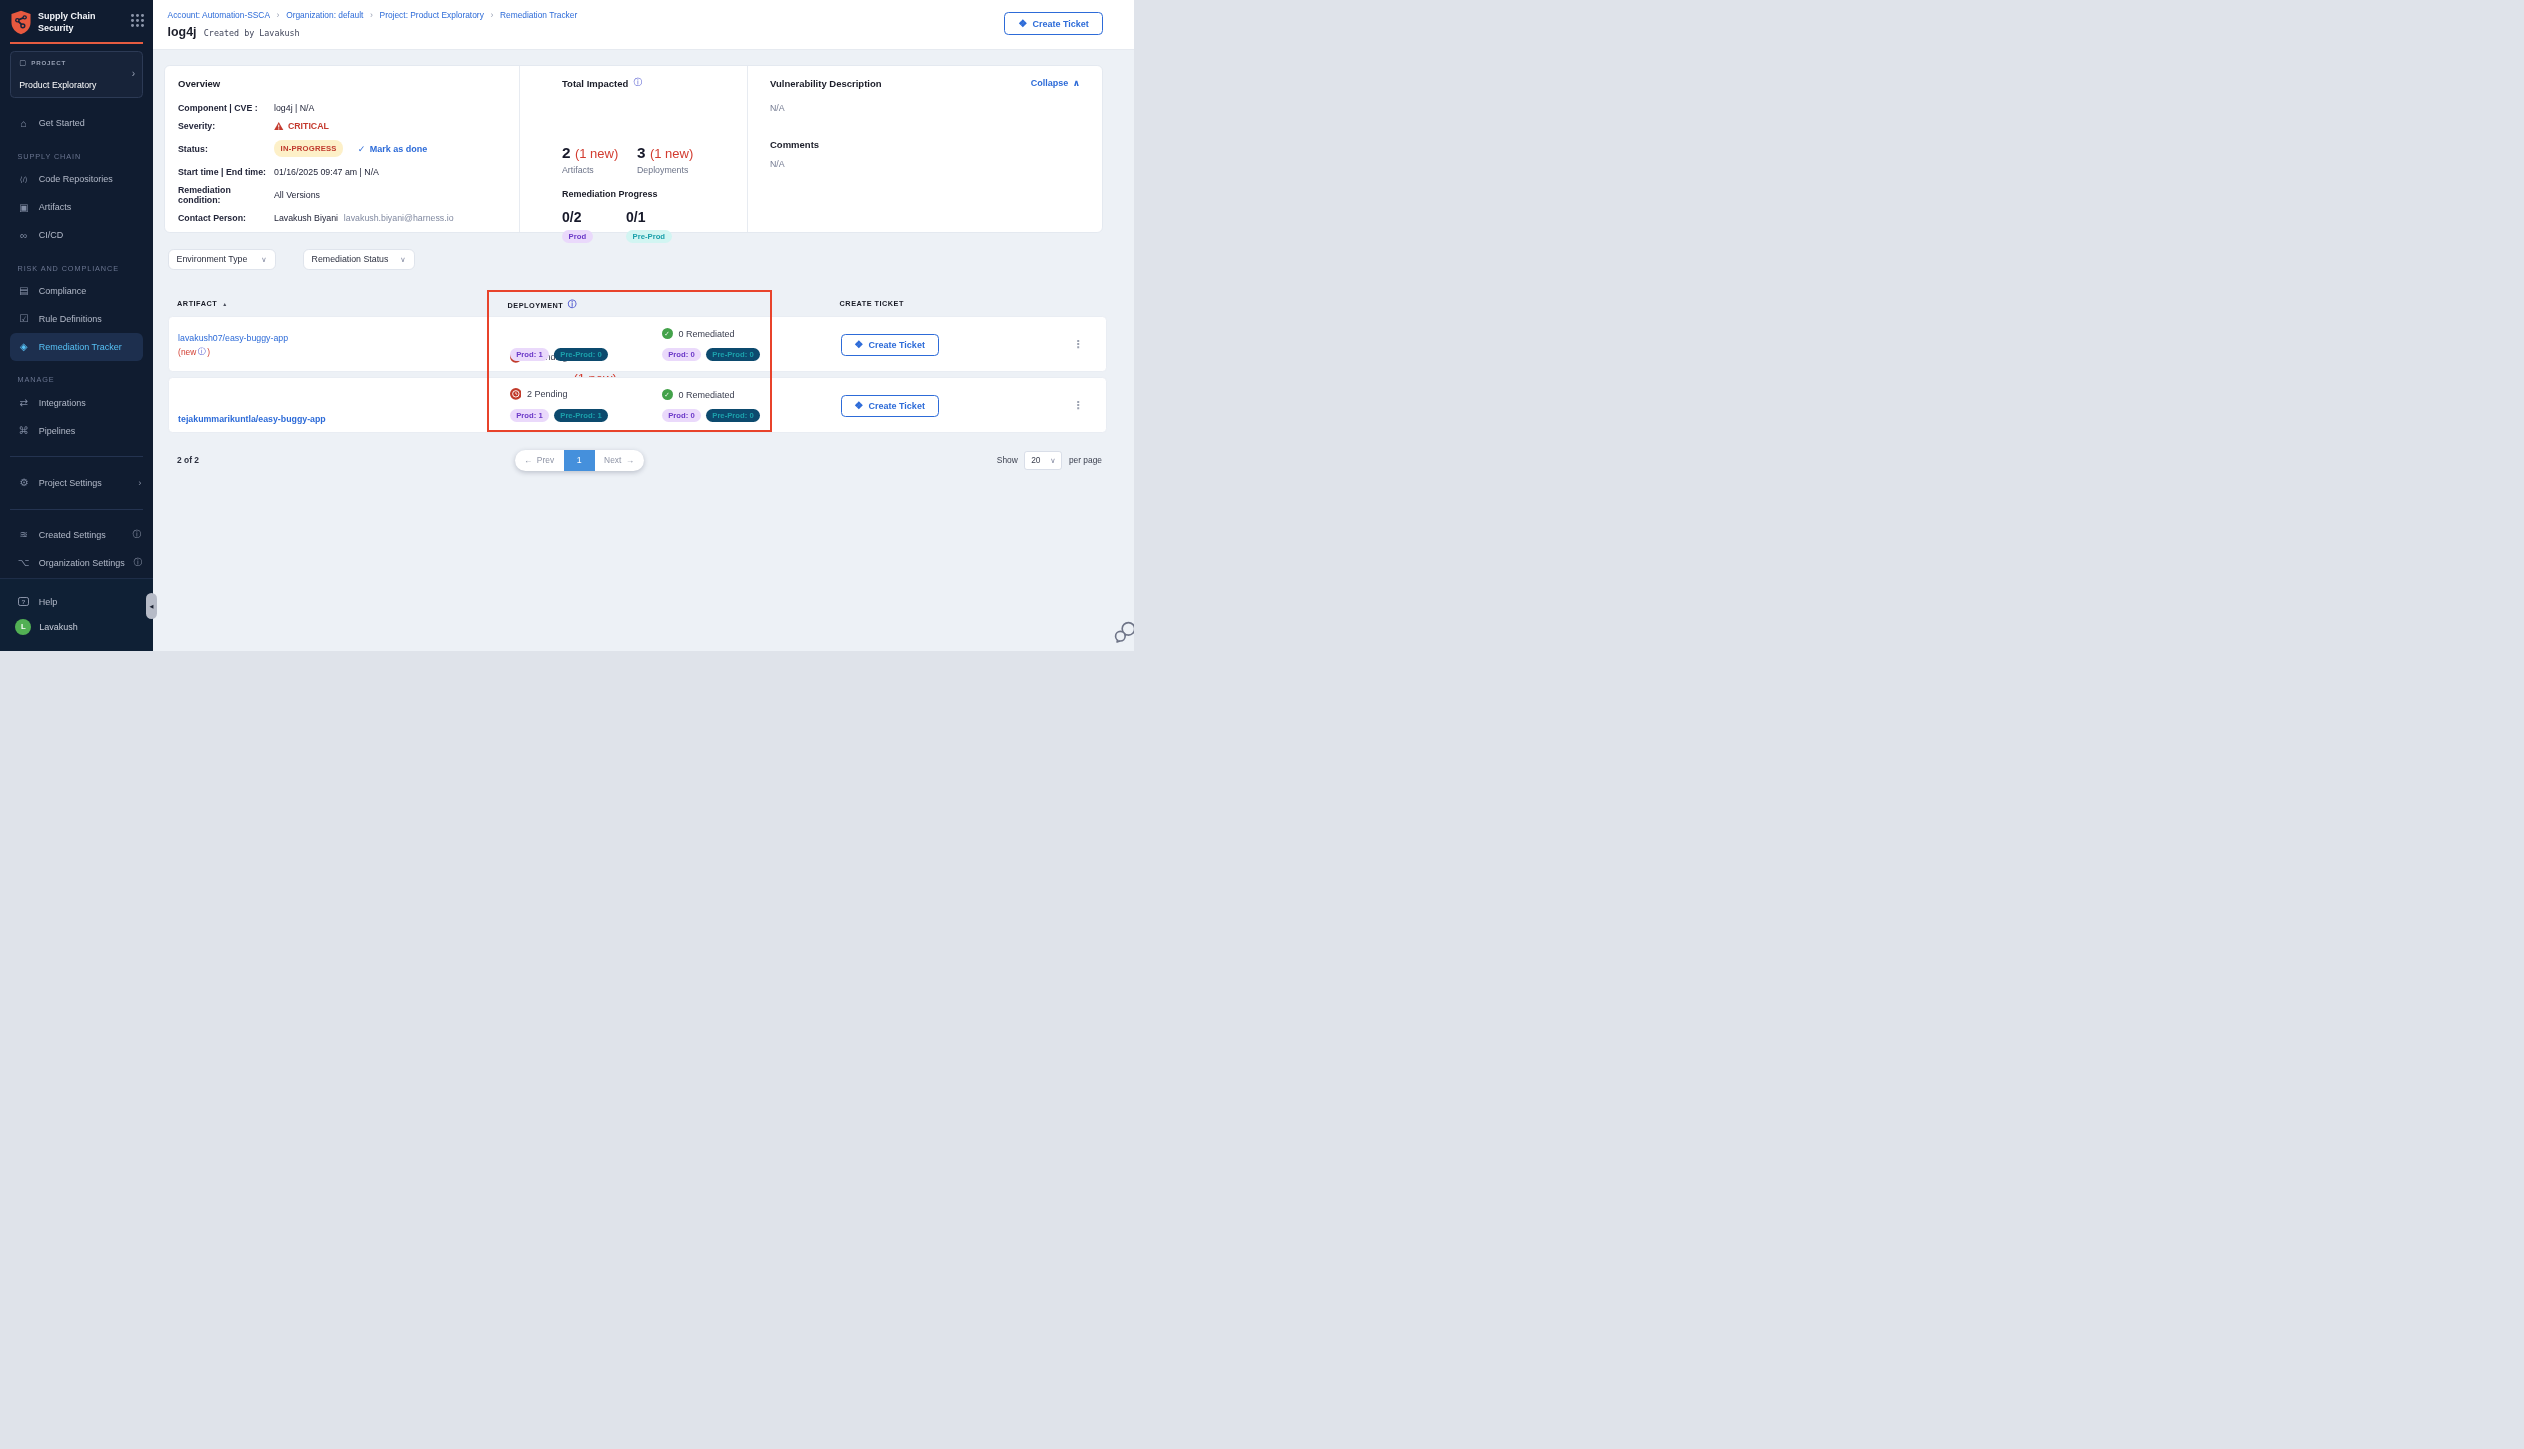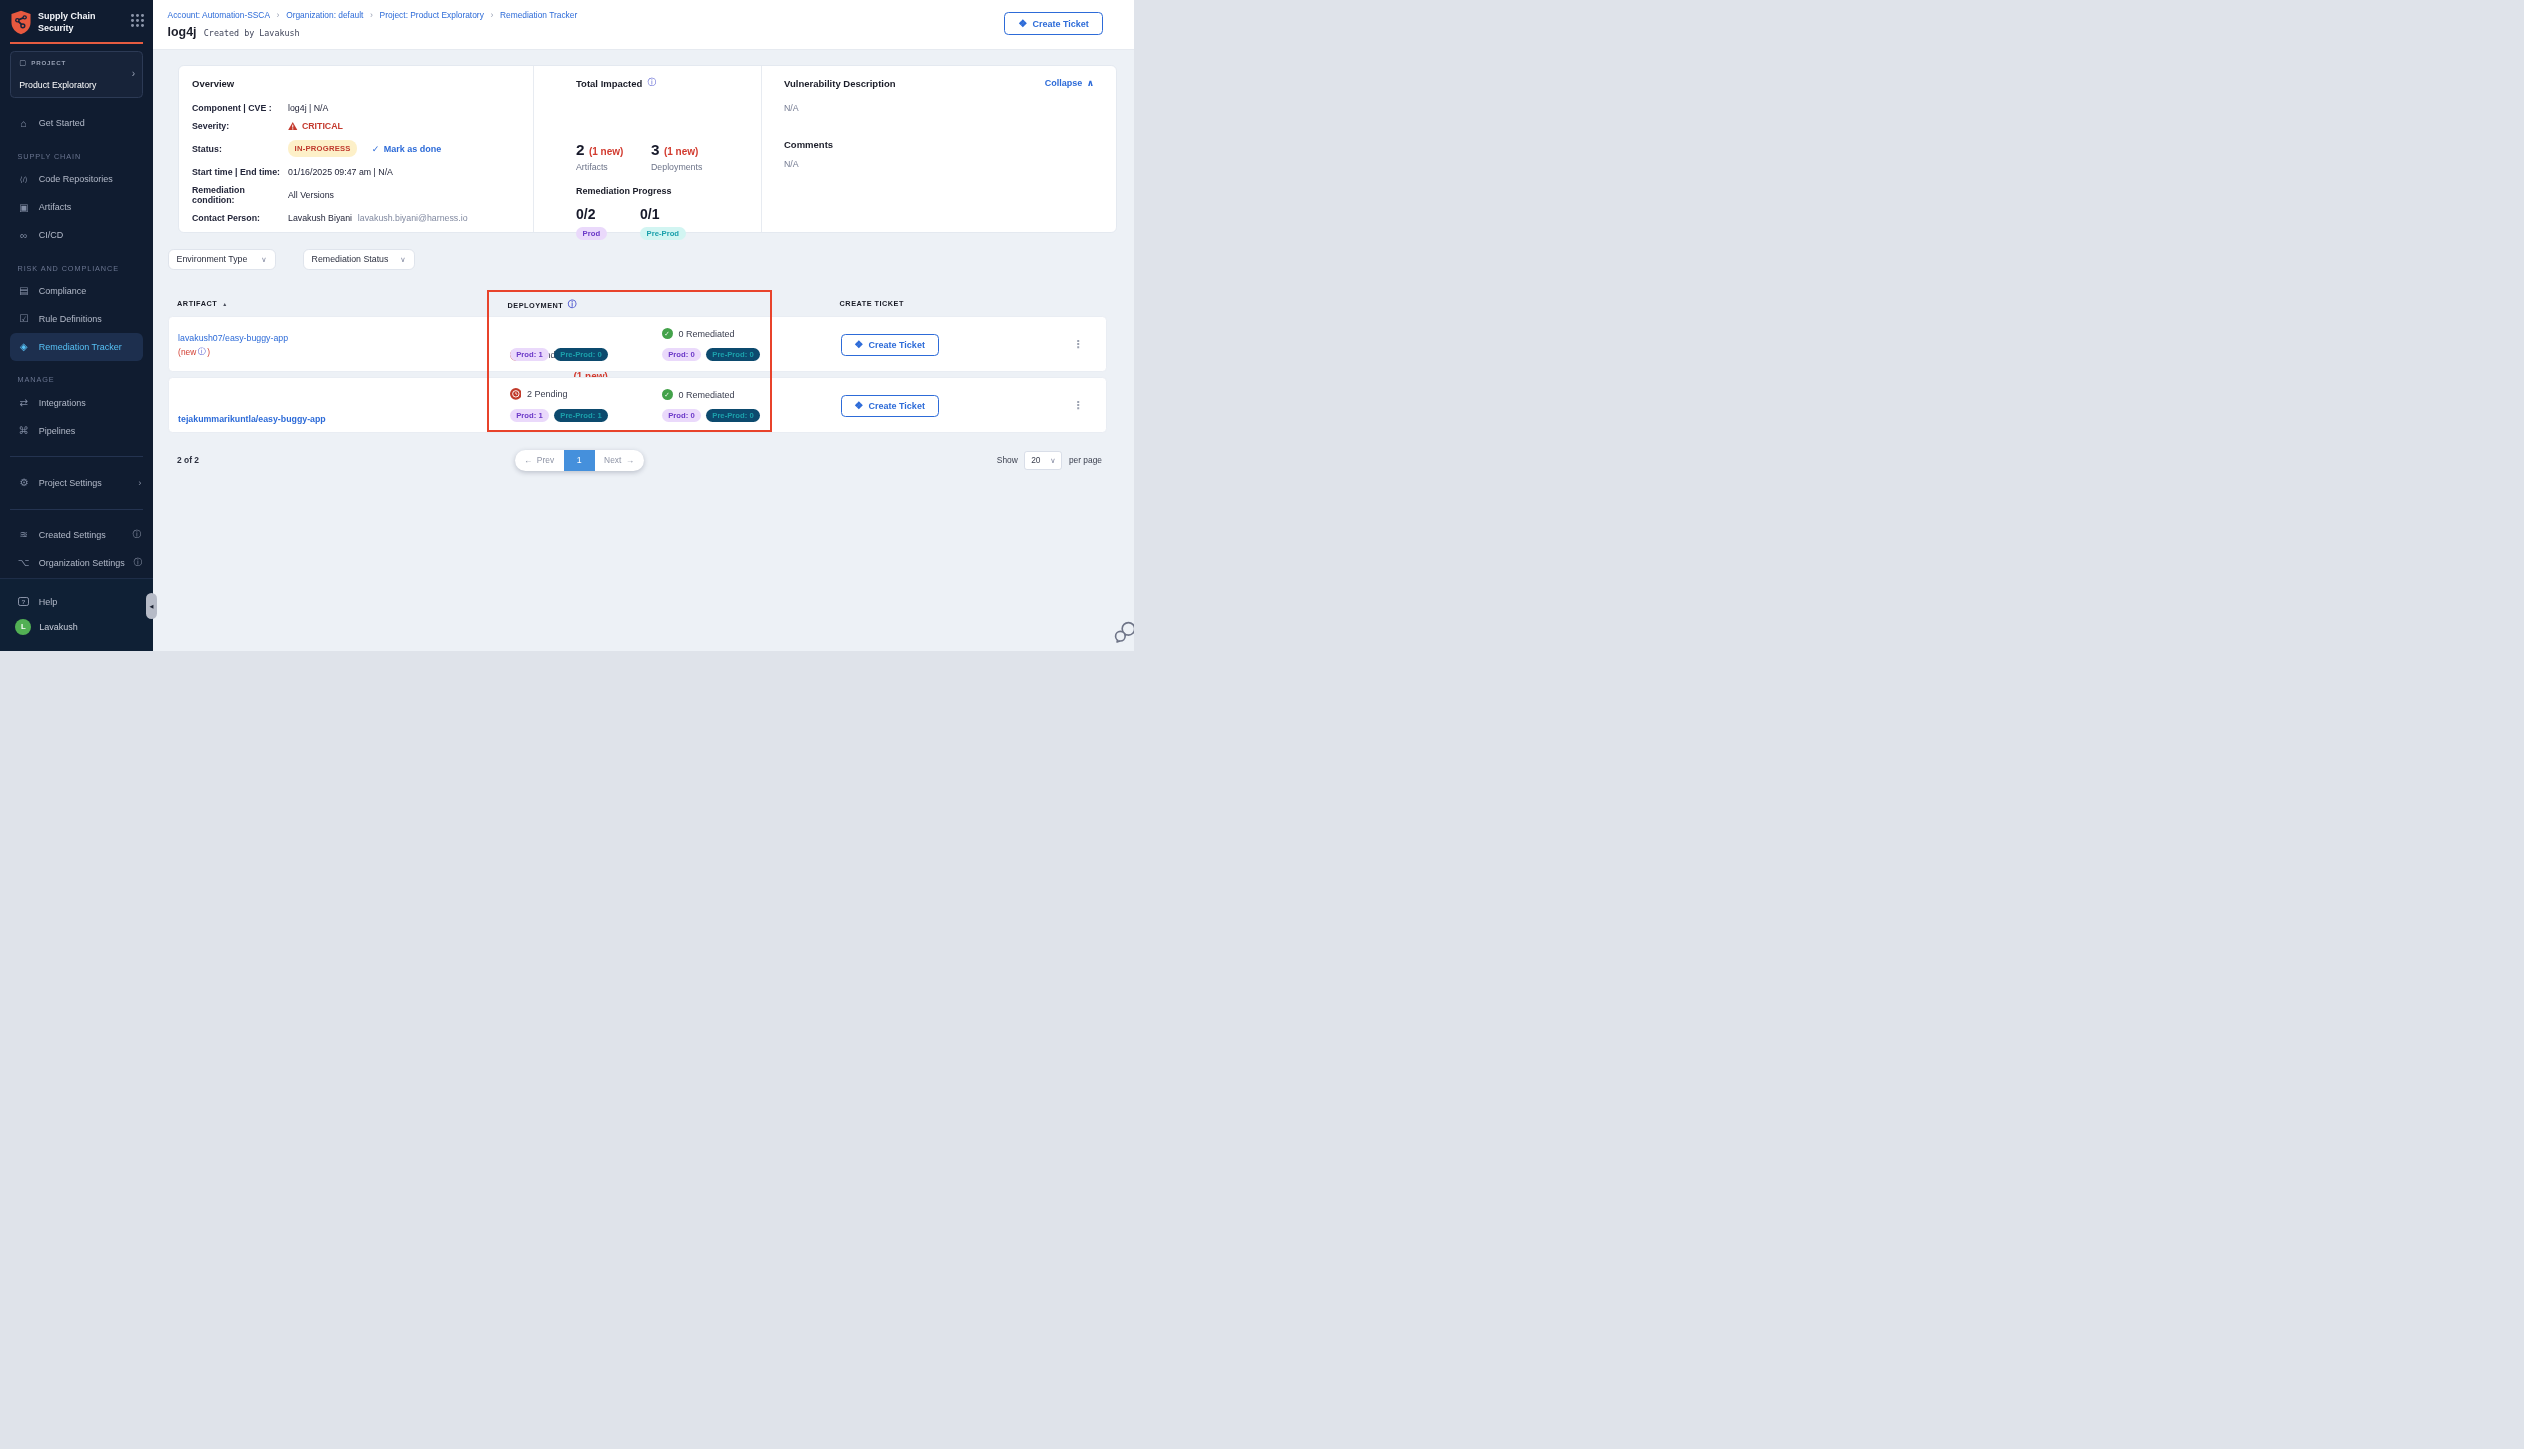--- a/index.html
+++ b/index.html
@@ -45,40 +45,40 @@
   .title-row { position:absolute; left:14.6px; top:25px; display:flex; align-items:baseline; gap:7.3px; }
   .page-title { font-size:12.4px; font-weight:bold; color:#1c1e2a; }
   .created-by { font-family:"DejaVu Sans Mono","Liberation Mono",monospace; font-size:8.4px; color:#40455a; }
   .btn-primary-outline { display:flex; align-items:center; justify-content:center; gap:5.1px; background:#fff; border:1.1px solid #2d6bd8; border-radius:4.4px; color:#2d6bd8; font-weight:bold; cursor:pointer; }
   #top-create-ticket { position:absolute; right:31px; top:12.4px; width:99px; height:22.6px; font-size:9px; }
   .diamond-ic { font-size:10.2px; line-height:1; }
 
   
   #main { position:absolute; left:153px; right:0; top:50px; bottom:0; background:#edf1f6; }
 
-  .card { position:absolute; left:25px; top:14.6px; width:939px; height:168px; background:#fff; border:0.7px solid #e4e9f0; border-radius:5.8px; display:flex; }
+  .card { position:absolute; left:11px; top:14.6px; width:939px; height:168px; background:#fff; border:0.7px solid #e4e9f0; border-radius:5.8px; display:flex; }
   .col1 { width:354px; padding:12.4px 0 0 13px; }
   .col2 { width:228px; padding:11.7px 0 0 42px; border-left:0.7px solid #e7ebf1; }
   .col3 { flex:1; padding:12.4px 22px 0 22px; border-left:0.7px solid #e7ebf1; }
   .card-h { font-size:9.5px; font-weight:bold; color:#1b1d29; }
   .ov-row { display:flex; align-items:center; margin-top:8px; font-size:8.8px; color:#23263a; }
   .ov-row.first { margin-top:14px; }
   .ov-label { width:96px; font-weight:bold; flex:none; }
   .sev-tri { margin-right:4.4px; }
   .sev-val { color:#c43a2e; font-weight:bold; }
   .status-badge { background:#fdf0c8; color:#c03b2e; font-size:7.7px; font-weight:bold; letter-spacing:0.2px; padding:3.7px 6.6px; border-radius:8px; }
   .mark-done { margin-left:14.6px; color:#2d6bd8; font-weight:bold; font-size:9px; cursor:pointer; display:flex; gap:4.4px; align-items:center; }
   .email { color:#8089a0; margin-left:5.8px; }
   .info-ic { color:#4d55ce; font-size:8.8px; font-style:normal; }
 
   .ti-head { display:flex; align-items:center; gap:5.1px; }
   .ti-nums { display:flex; margin-top:12.4px; }
   .ti-block { min-width:75px; }
   .big-num { font-size:15.3px; font-weight:bold; color:#17192a; display:flex; align-items:baseline; gap:4.4px; }
-  .new-red { font-size:10px; font-weight:bold; color:#d23b2f;margin-top:44px; }
+  .new-red { font-size:13px; font-weight:normal; color:#d23b2f;margin-top:44px; }
   .ti-sub { font-size:8.8px; color:#6d7489; margin-top:2.9px; }
   .rp-head { margin-top:14.6px; font-size:9px; font-weight:bold; color:#1b1d29; }
   .rp-row { display:flex; margin-top:9.5px; }
   .rp-block { min-width:64px; }
   .rp-num { font-size:14px; font-weight:bold; color:#17192a; }
   .pill { display:inline-block; font-size:7.7px; font-weight:bold; padding:2.2px 6.6px; border-radius:6.6px; margin-top:5.1px; }
   .pill.prod { background:#ead9fb; color:#6c39c8; }
   .pill.preprod { background:#d2f5f2; color:#1ba0ab; }
 
   .vd-head { display:flex; align-items:center; justify-content:space-between; }

